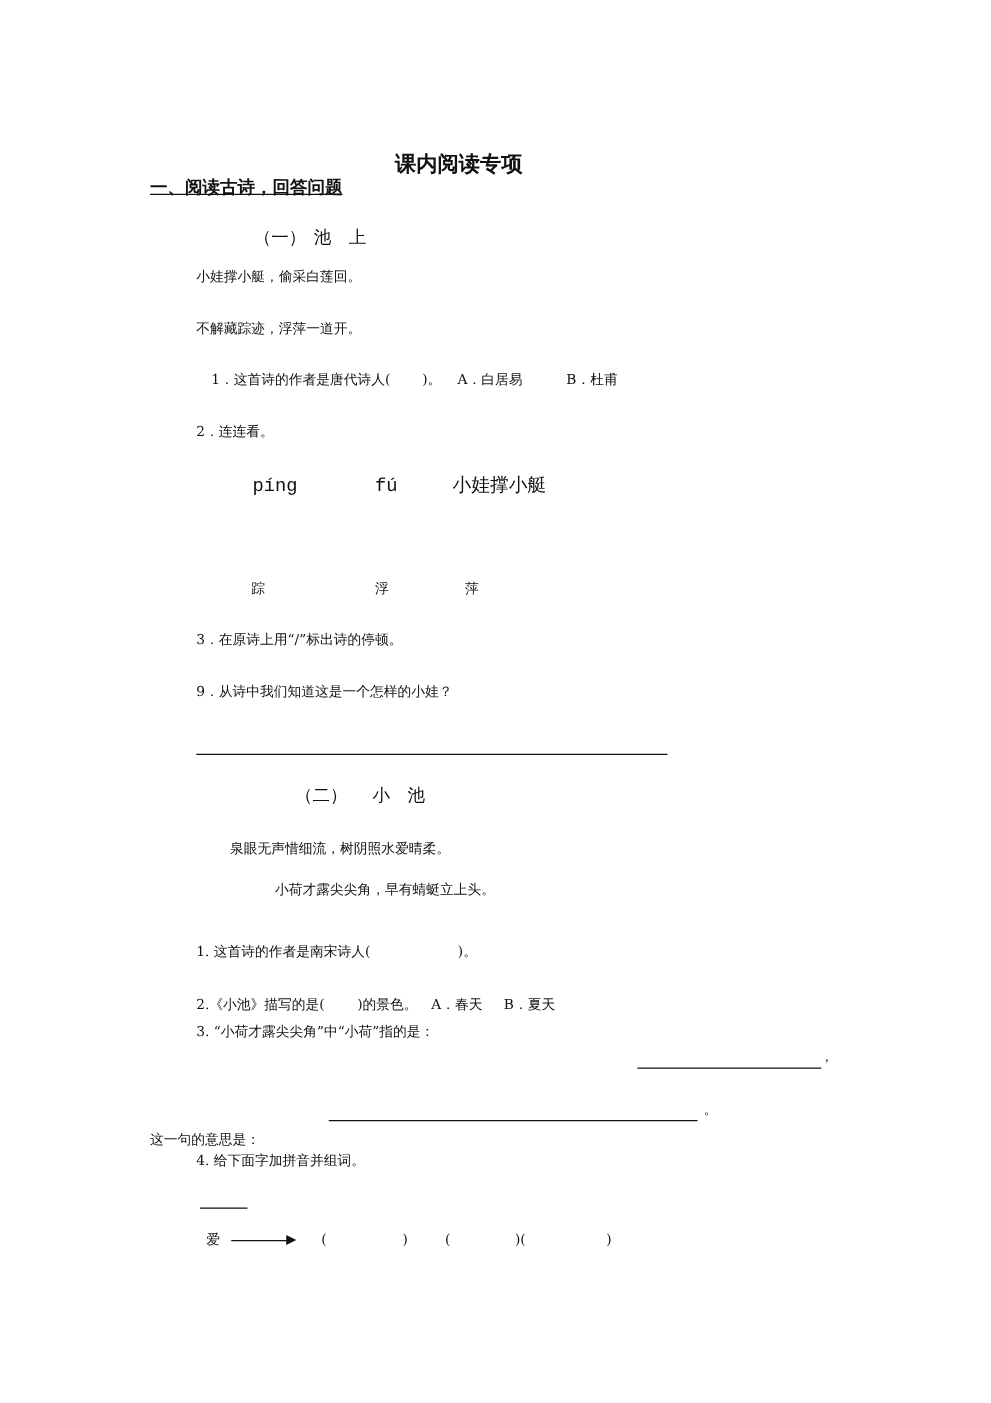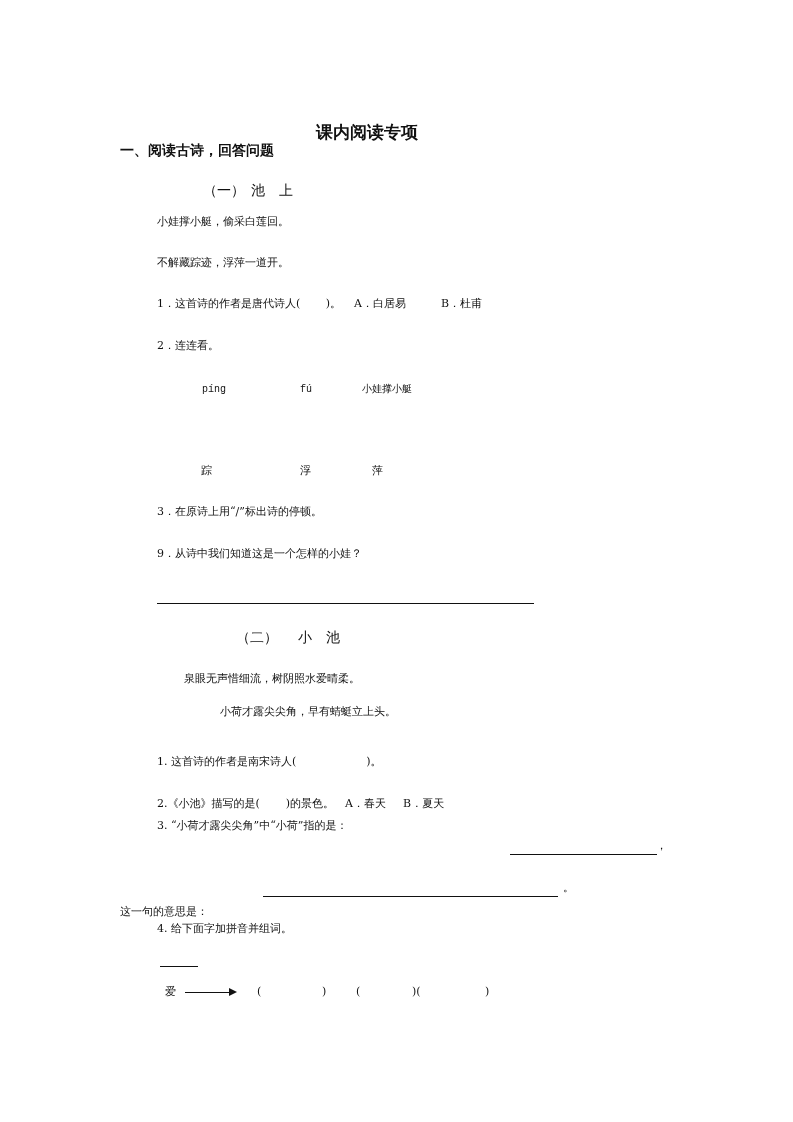--- a/index.html
+++ b/index.html
@@ -1,41 +1,41 @@
 <!DOCTYPE html>
 <html><head>
 <meta charset="utf-8">
 <style>
   html, body { margin:0; padding:0; background:#ffffff; }
   body { width:793px; height:1122px; position:relative; overflow:hidden;
          font-family:"DejaVu Serif", "Liberation Serif", serif; color:#111; }
   .t { position:absolute; white-space:nowrap; font-size:11px; line-height:20px; }
   .title { font-weight:bold; font-size:17px; font-family:"DejaVu Sans", "Liberation Sans", sans-serif; }
-  .h1 { font-weight:bold; font-size:14px; font-family:"DejaVu Sans", "Liberation Sans", sans-serif; }
+  .h1 { font-weight:bold; font-size:14px; font-family:"DejaVu Sans", "Liberation Sans", sans-serif;text-decoration:underline; }
   .sub { font-size:14px; }
-  .py { font-size:10px; font-family:"Liberation Mono", "DejaVu Sans Mono", monospace; }
+  .py { font-size:15px; font-family:"Liberation Mono", "DejaVu Sans Mono", monospace; }
   .line { position:absolute; height:1px; background:#111; }
   .arrow { position:absolute; height:1px; background:#111; }
   .arrowhead { position:absolute; width:0; height:0; border-top:4px solid transparent;
                border-bottom:4px solid transparent; border-left:8px solid #111; }
   .sp { display:inline-block; }
 </style>
 </head>
 <body>
 
 <div class="t title" style="left:316px;top:106px;margin-top:16px;">课内阅读专项</div>
 <div class="t h1" style="left:120px;top:140px;">一、阅读古诗，回答问题</div>
 
 <div class="t sub" style="left:203px;top:180px;">
   <span>（一）</span><span class="sp" style="width:6px"></span><span>池　上</span>
 </div>
 <div class="t" style="left:157px;top:212px;">小娃撑小艇，偷采白莲回。</div>
 <div class="t" style="left:157px;top:253px;">不解藏踪迹，浮萍一道开。</div>
 
-<div class="t" style="left:157px;top:294px;">
+<div class="t" style="left:169px;top:294px;">
   <span>1．这首诗的作者是唐代诗人(　　 )。</span>
   <span class="sp" style="width:6px"></span>
   <span>A．白居易</span>
   <span class="sp" style="width:28px"></span>
   <span>B．杜甫</span>
 </div>
 <div class="t" style="left:157px;top:336px;">2．连连看。</div>
 
 <div class="t py" style="left:202px;top:380px;">píng</div>
 <div class="t py" style="left:300px;top:380px;">fú</div>

